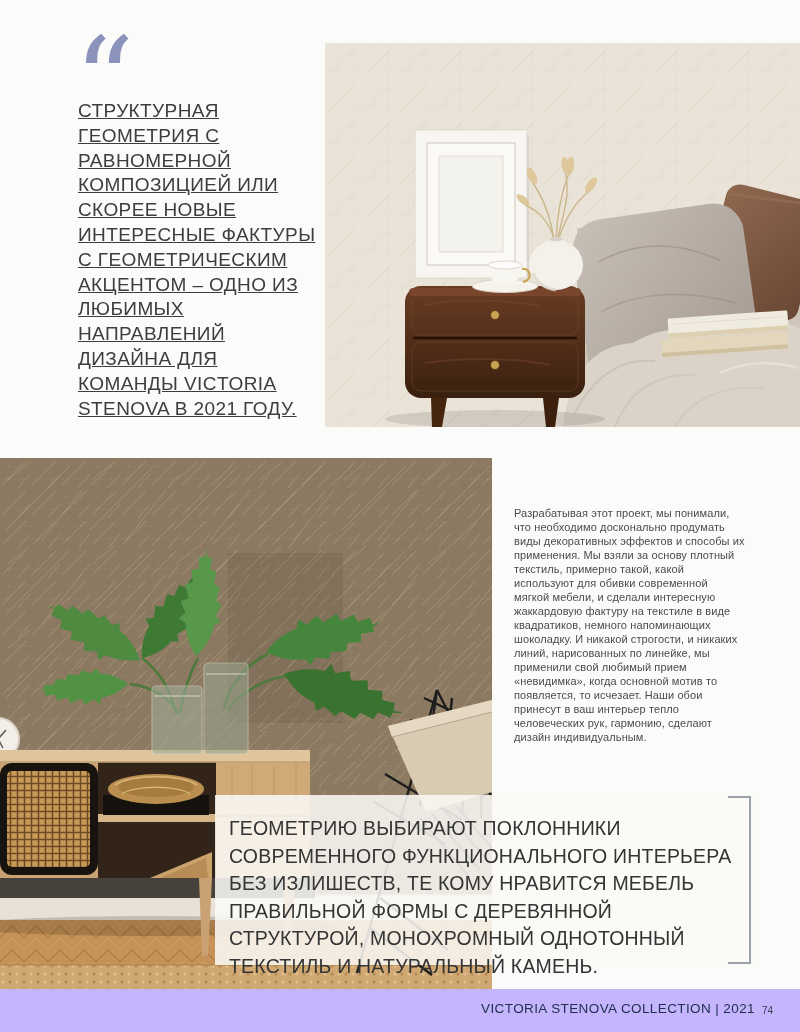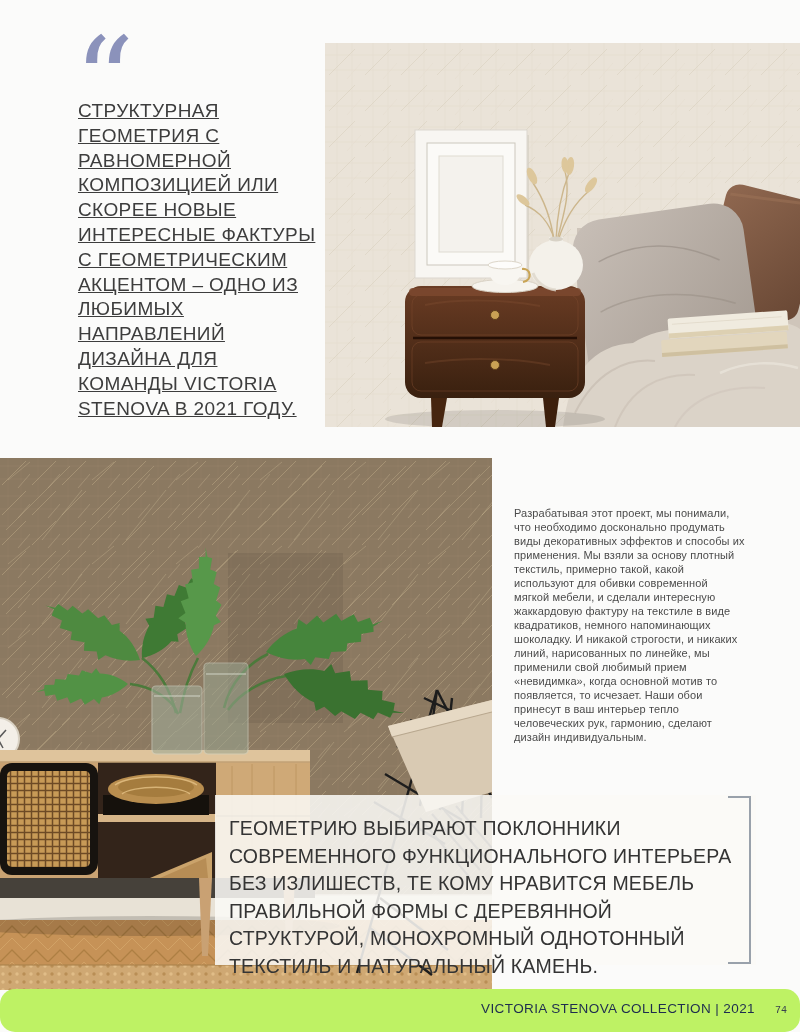--- a/index.html
+++ b/index.html
@@ -41,29 +41,29 @@
     color:#343434; white-space:pre-line;
   }
   .bracket {
     position:absolute; left:728px; top:796px; width:23px; height:168px;
     border-top:2px solid #99a1ab; border-right:2px solid #99a1ab;
     border-bottom:2px solid #99a1ab; z-index:3;
   }
   
   .footer-bar {
     position:absolute; left:0; top:989px; width:800px; height:43px;
-    background:#bef264; z-index:4;border-radius:15px;
+    background:#c4b5fd; z-index:4;
   }
   .footer-title {
     position:absolute; right:45px; top:12px;
     font-size:13.5px; letter-spacing:.4px; color:#1e2d4f;
   }
   .page-num {
-    position:absolute; right:13px; top:16px;
-    font-size:10px; color:#39424f;font-family:Liberation Mono, monospace;
+    position:absolute; right:27px; top:16px;
+    font-size:10px; color:#39424f;
   }
 </style>
 </head>
 <body>
 
 <div class="page">
 
   <div class="quote-icon">“</div>
 
   <div class="quote-text">СТРУКТУРНАЯ

